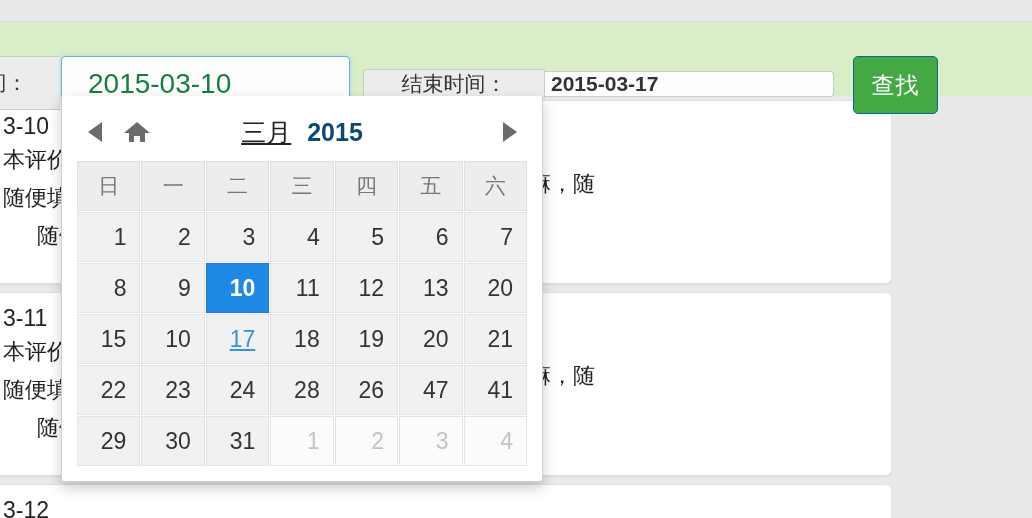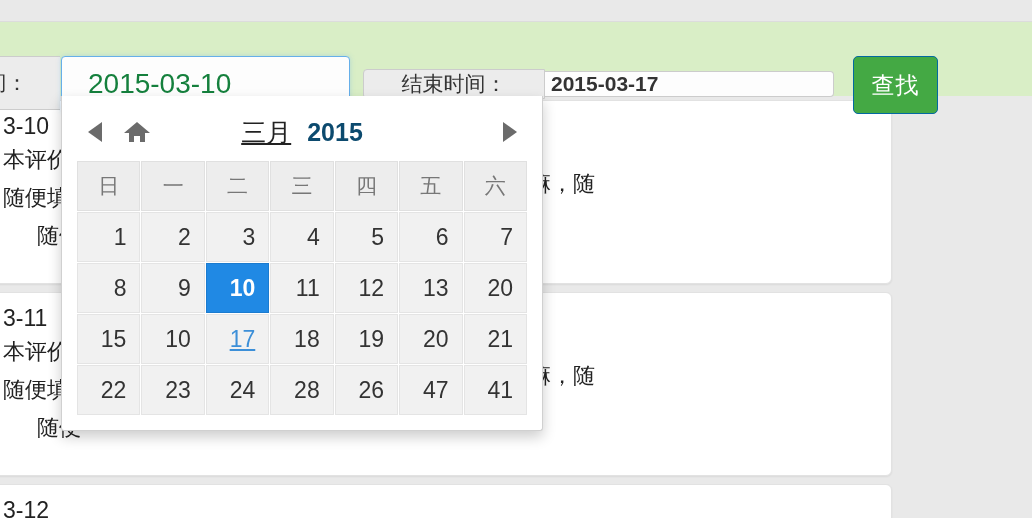--- a/index.html
+++ b/index.html
@@ -422,17 +422,26 @@
           </tr>
           <tr>
             <td>22</td>
             <td>23</td>
             <td>24</td>
             <td>28</td>
             <td>26</td>
             <td>47</td>
             <td>41</td>
           </tr>
+          <tr>
+            <td>29</td>
+            <td>30</td>
+            <td>31</td>
+            <td class="other-month">1</td>
+            <td class="other-month">2</td>
+            <td class="other-month">3</td>
+            <td class="other-month">4</td>
+          </tr>
         </tbody>
     </table>
   </div>
 
 </div>
 
 </body></html>

